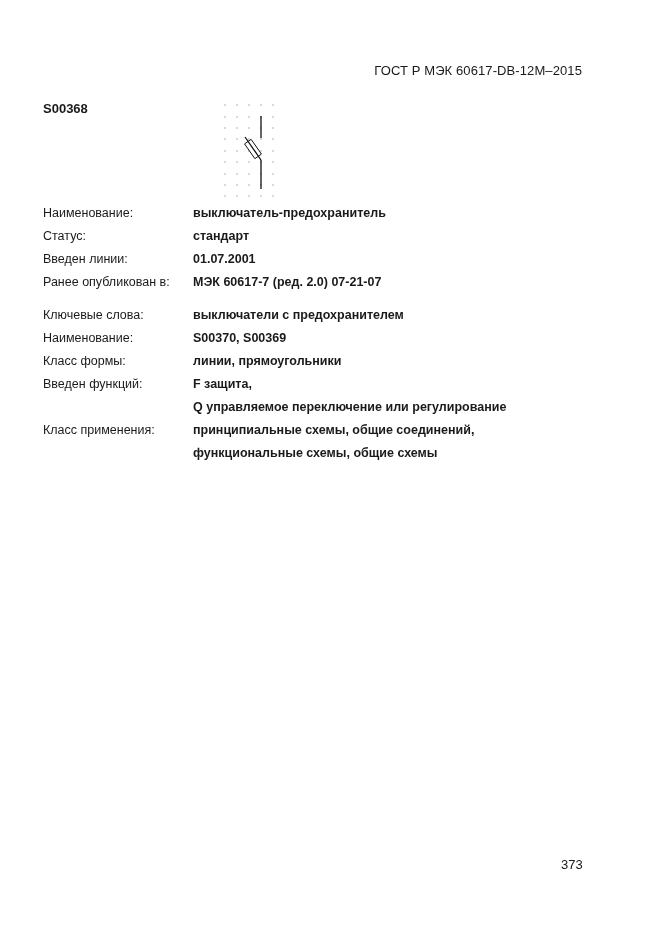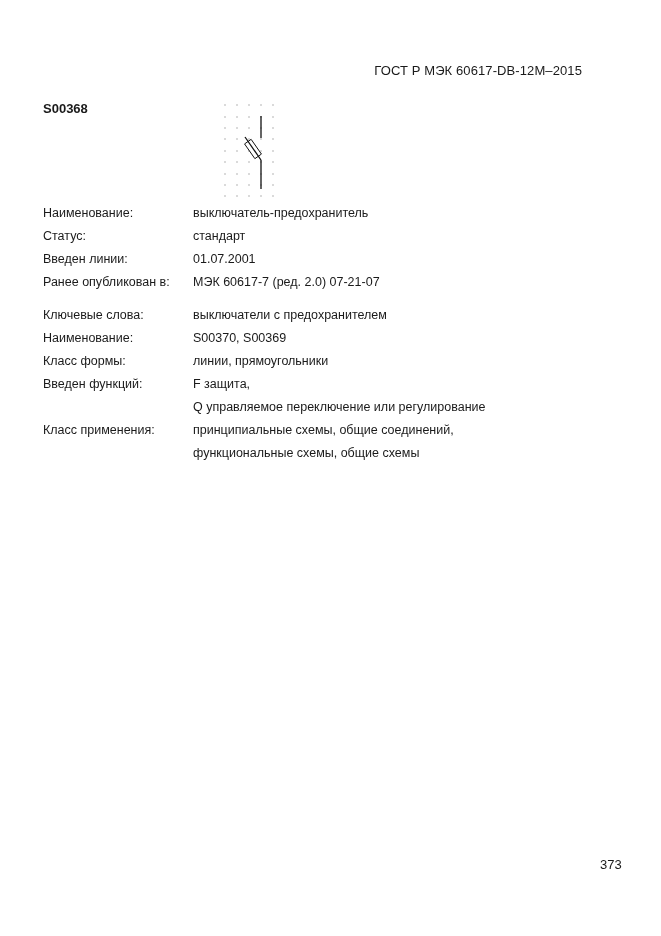--- a/index.html
+++ b/index.html
@@ -3,22 +3,22 @@
 <meta charset="utf-8">
 <style>
   html, body { margin: 0; padding: 0; background: #ffffff; }
   body { width: 661px; height: 936px; position: relative; overflow: hidden;
          font-family: "Liberation Sans", sans-serif; color: #1a1a1a; }
   .header { position: absolute; top: 63px; right: 79px; font-size: 13px; font-weight: normal; letter-spacing: 0.1px; }
   .symbol-id { position: absolute; top: 101px; left: 43px; font-size: 13px; font-weight: bold; }
   .symbol { position: absolute; left: 215px; top: 98px; width: 70px; height: 104px; }
   .row { position: absolute; left: 43px; font-size: 12.5px; line-height: 16px; white-space: nowrap; }
   .row .lbl { position: absolute; left: 0; top: 0; }
-  .row .val { position: absolute; left: 150px; top: 0; }
-  .page-num { position: absolute; top: 857px; left: 561px; font-size: 13px; margin-left: 39px; }
+  .row .val { position: absolute; left: 150px; top: 0; font-weight: bold; }
+  .page-num { position: absolute; top: 857px; left: 561px; font-size: 13px; }
 </style>
 </head>
 <body>
 
 <div class="header">ГОСТ Р МЭК 60617-DB-12M–2015</div>
 
 <div class="symbol-id">S00368</div>
 
 <div class="symbol">
   <svg width="70" height="104" viewBox="215 98 70 104" xmlns="http://www.w3.org/2000/svg">

